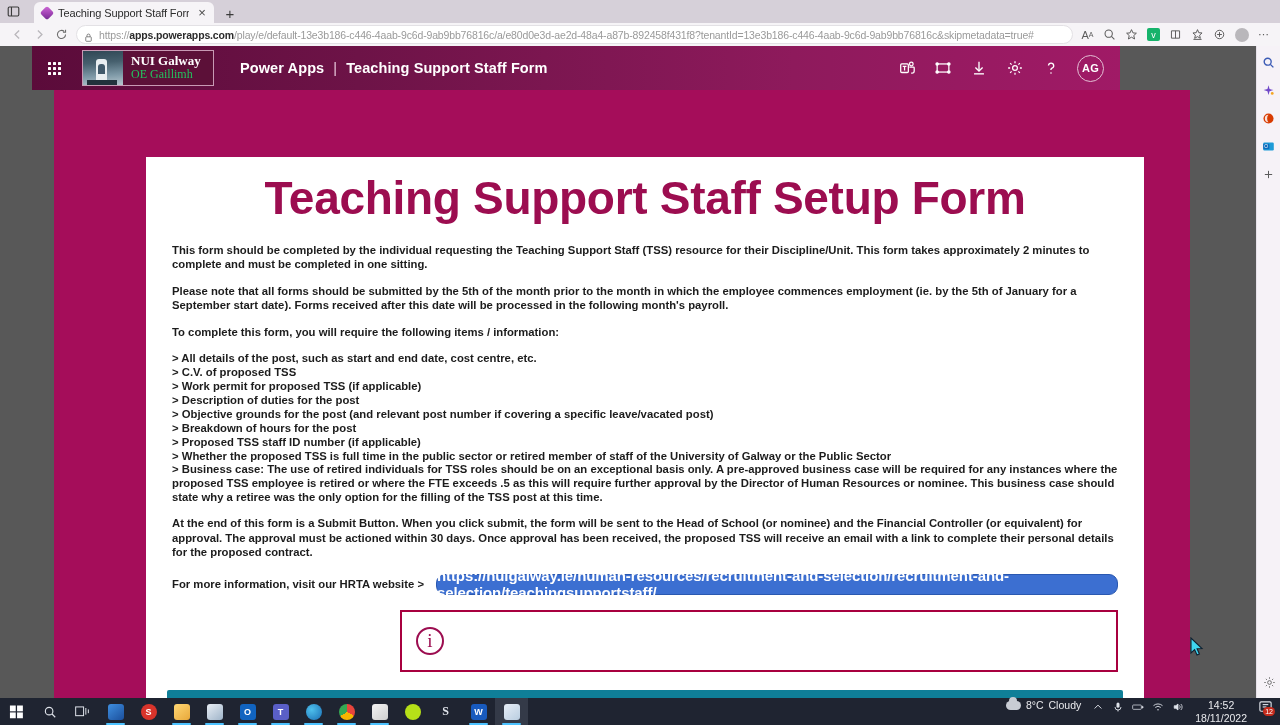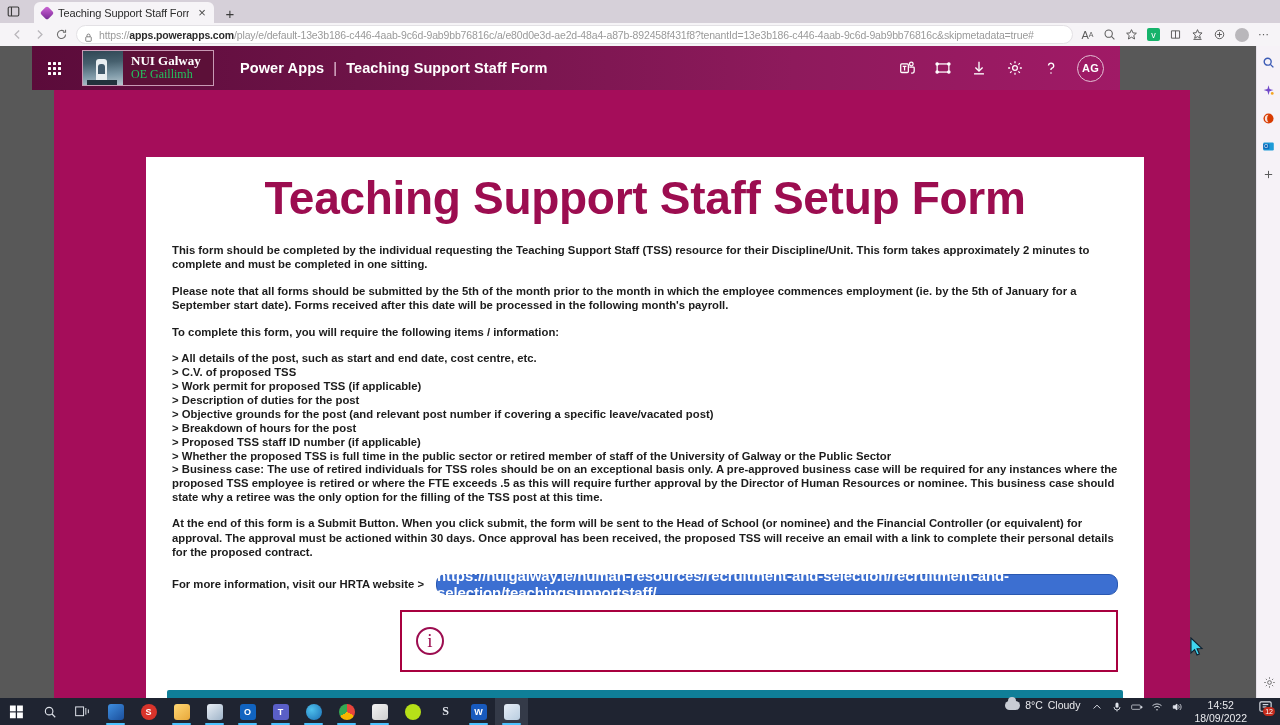--- a/index.html
+++ b/index.html
@@ -580,21 +580,21 @@
         <span>
           <svg viewBox="0 0 16 16" fill="none" stroke="#dfe3ea" stroke-width="1.1">
               <path d="M3 6.3h2.2L8 4v8L5.2 9.7H3z" fill="#dfe3ea"></path>
               <path d="M10 5.8a3.2 3.2 0 0 1 0 4.4"></path>
               <path d="M11.8 4a5.6 5.6 0 0 1 0 8"></path>
             </svg>
         </span>
       </div>
       <div class="clock">
         <div>14:52</div>
-        <div>18/09/2022</div>
+        <div>18/11/2022</div>
       </div>
       <div class="notif-badge">
         <svg width="15" height="15" viewBox="0 0 16 16" fill="none" stroke="#dfe3ea" stroke-width="1.2">
           <rect x="2" y="3" width="12" height="10" rx="1.3"></rect>
             <line x1="5" y1="6" x2="11" y2="6"></line>
             <line x1="5" y1="8.5" x2="9" y2="8.5"></line>
         </svg>
         <span class="cnt">12</span>
       </div>
     </div>

